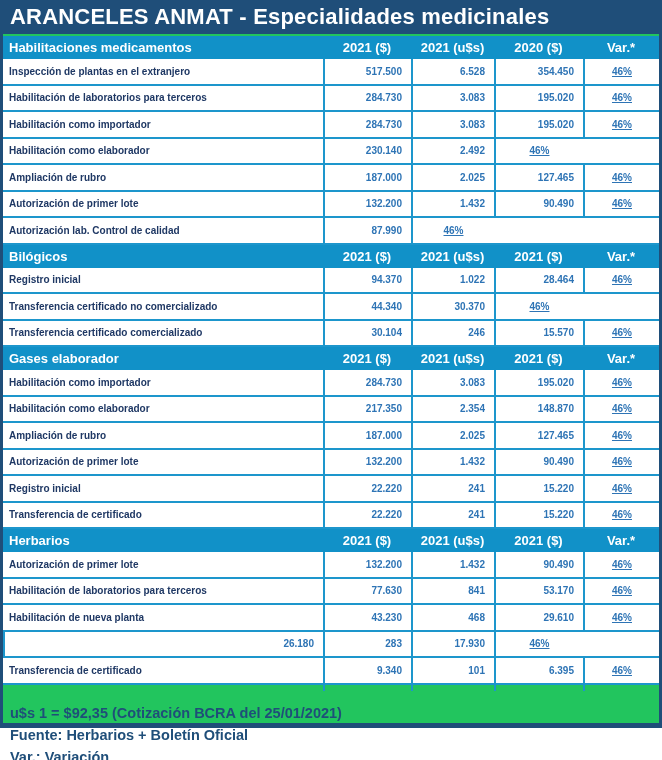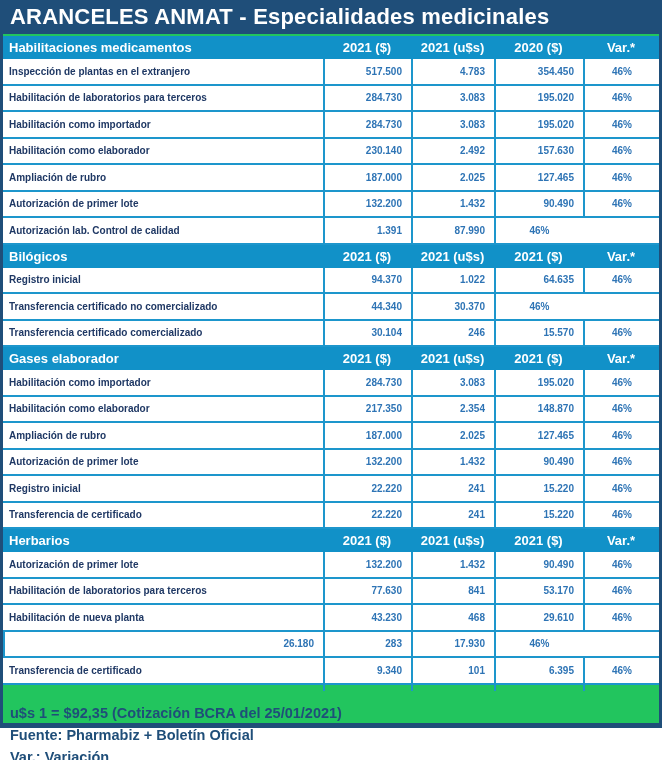--- a/index.html
+++ b/index.html
@@ -58,21 +58,21 @@
     color:var(--label-ink);
     padding-left:6px;
     white-space:nowrap;overflow:hidden;
   }
   .cell.num{
     color:var(--number-ink);
     justify-content:flex-end;
     padding-right:9px;
     border-left:2px solid var(--grid);
   }
-  .cell.num.var{justify-content:center;padding-right:0;}
+  .cell.num.var{justify-content:center;padding-right:0;text-decoration:underline;}
   .stub-row{height:6px;flex:0 0 6px;}
   .stub-row div{border-left:2px solid var(--grid);}
   .stub-row div:first-child{border-left:none;}
   .footer{
     flex:1 1 auto;
     color:var(--footer-ink);
     font-weight:bold;font-size:14.5px;
     padding:11px 0 0 7px;
   }
   .footer div{line-height:22px;}
@@ -87,21 +87,21 @@
       <div class="sec-row">
         <div class="sec-name">Habilitaciones medicamentos</div>
         <div class="sec-col">2021 ($)</div>
         <div class="sec-col">2021 (u$s)</div>
         <div class="sec-col">2020 ($)</div>
         <div class="sec-col">Var.*</div>
       </div>
       <div class="data-row">
         <div class="cell label">Inspección de plantas en el extranjero</div>
         <div class="cell num">517.500</div>
-        <div class="cell num">4.783</div>
+        <div class="cell num">6.528</div>
         <div class="cell num">354.450</div>
         <div class="cell num var">46%</div>
       </div>
       <div class="data-row">
         <div class="cell label">Habilitación de laboratorios para terceros</div>
         <div class="cell num">284.730</div>
         <div class="cell num">3.083</div>
         <div class="cell num">195.020</div>
         <div class="cell num var">46%</div>
       </div>
@@ -109,55 +109,53 @@
         <div class="cell label">Habilitación como importador</div>
         <div class="cell num">284.730</div>
         <div class="cell num">3.083</div>
         <div class="cell num">195.020</div>
         <div class="cell num var">46%</div>
       </div>
       <div class="data-row">
         <div class="cell label">Habilitación como elaborador</div>
         <div class="cell num">230.140</div>
         <div class="cell num">2.492</div>
-        <div class="cell num">157.630</div>
         <div class="cell num var">46%</div>
       </div>
       <div class="data-row">
         <div class="cell label">Ampliación de rubro</div>
         <div class="cell num">187.000</div>
         <div class="cell num">2.025</div>
         <div class="cell num">127.465</div>
         <div class="cell num var">46%</div>
       </div>
       <div class="data-row">
         <div class="cell label">Autorización de primer lote</div>
         <div class="cell num">132.200</div>
         <div class="cell num">1.432</div>
         <div class="cell num">90.490</div>
         <div class="cell num var">46%</div>
       </div>
       <div class="data-row">
         <div class="cell label">Autorización lab. Control de calidad</div>
-        <div class="cell num">1.391</div>
         <div class="cell num">87.990</div>
         <div class="cell num var">46%</div>
       </div>
       <div class="sec-row">
         <div class="sec-name">Bilógicos</div>
         <div class="sec-col">2021 ($)</div>
         <div class="sec-col">2021 (u$s)</div>
         <div class="sec-col">2021 ($)</div>
         <div class="sec-col">Var.*</div>
       </div>
       <div class="data-row">
         <div class="cell label">Registro inicial</div>
         <div class="cell num">94.370</div>
         <div class="cell num">1.022</div>
-        <div class="cell num">64.635</div>
+        <div class="cell num">28.464</div>
         <div class="cell num var">46%</div>
       </div>
       <div class="data-row">
         <div class="cell label">Transferencia certificado no comercializado</div>
         <div class="cell num">44.340</div>
         <div class="cell num">30.370</div>
         <div class="cell num var">46%</div>
       </div>
       <div class="data-row">
         <div class="cell label">Transferencia certificado comercializado</div>
@@ -261,16 +259,16 @@
   <div class="stub-row">
     <div></div>
     <div></div>
     <div></div>
     <div></div>
     <div></div>
   </div>
 
   <div class="footer">
     <div>u$s 1 = $92,35 (Cotización BCRA del 25/01/2021)</div>
-    <div>Fuente: Pharmabiz + Boletín Oficial</div>
+    <div>Fuente: Herbarios + Boletín Oficial</div>
     <div>Var.: Variación</div>
   </div>
 </div>
 
 </body></html>

